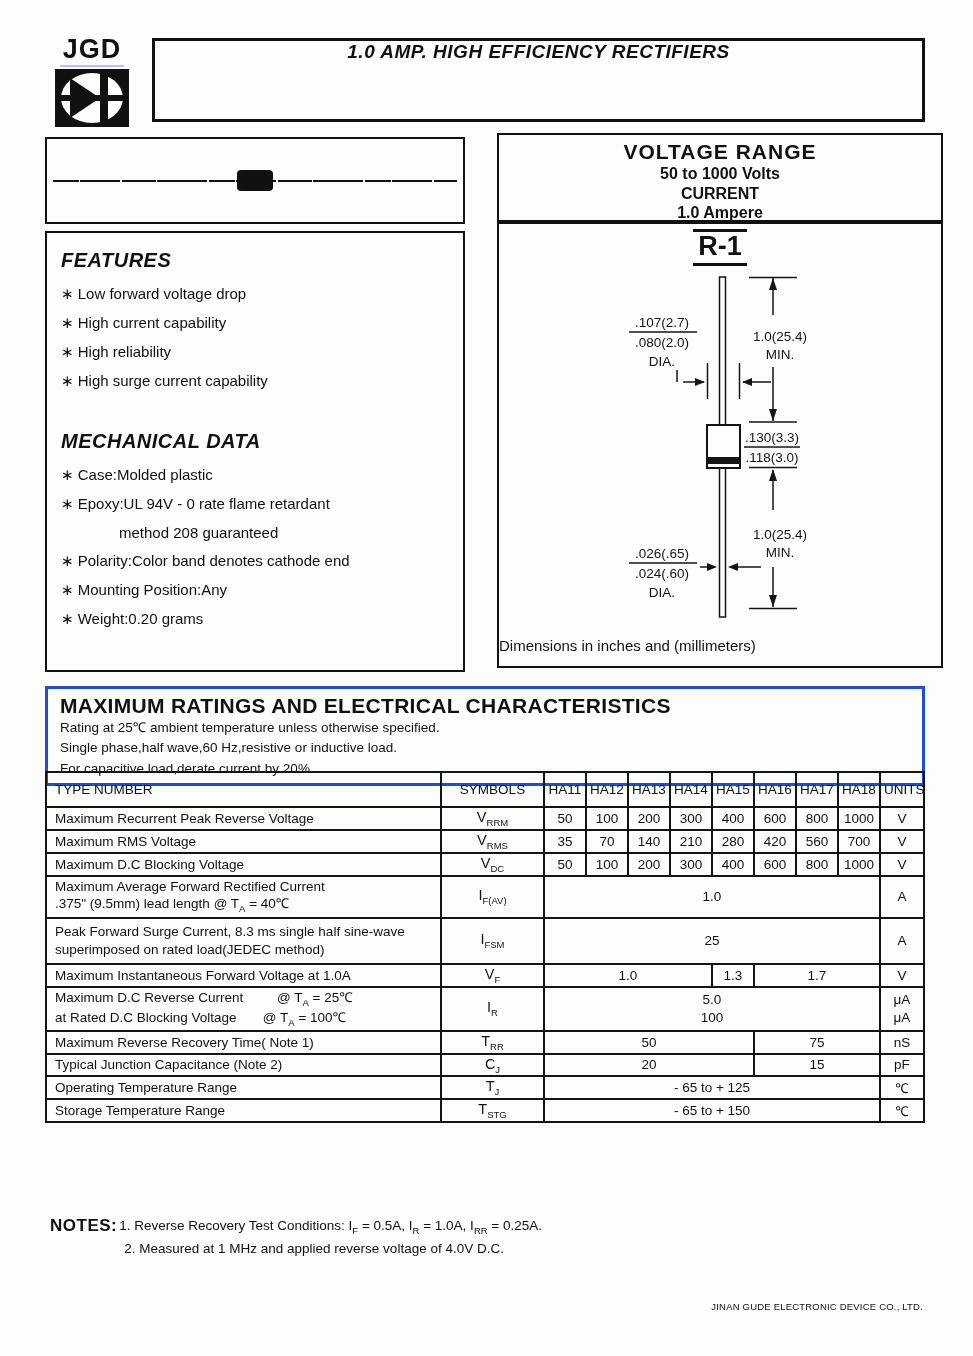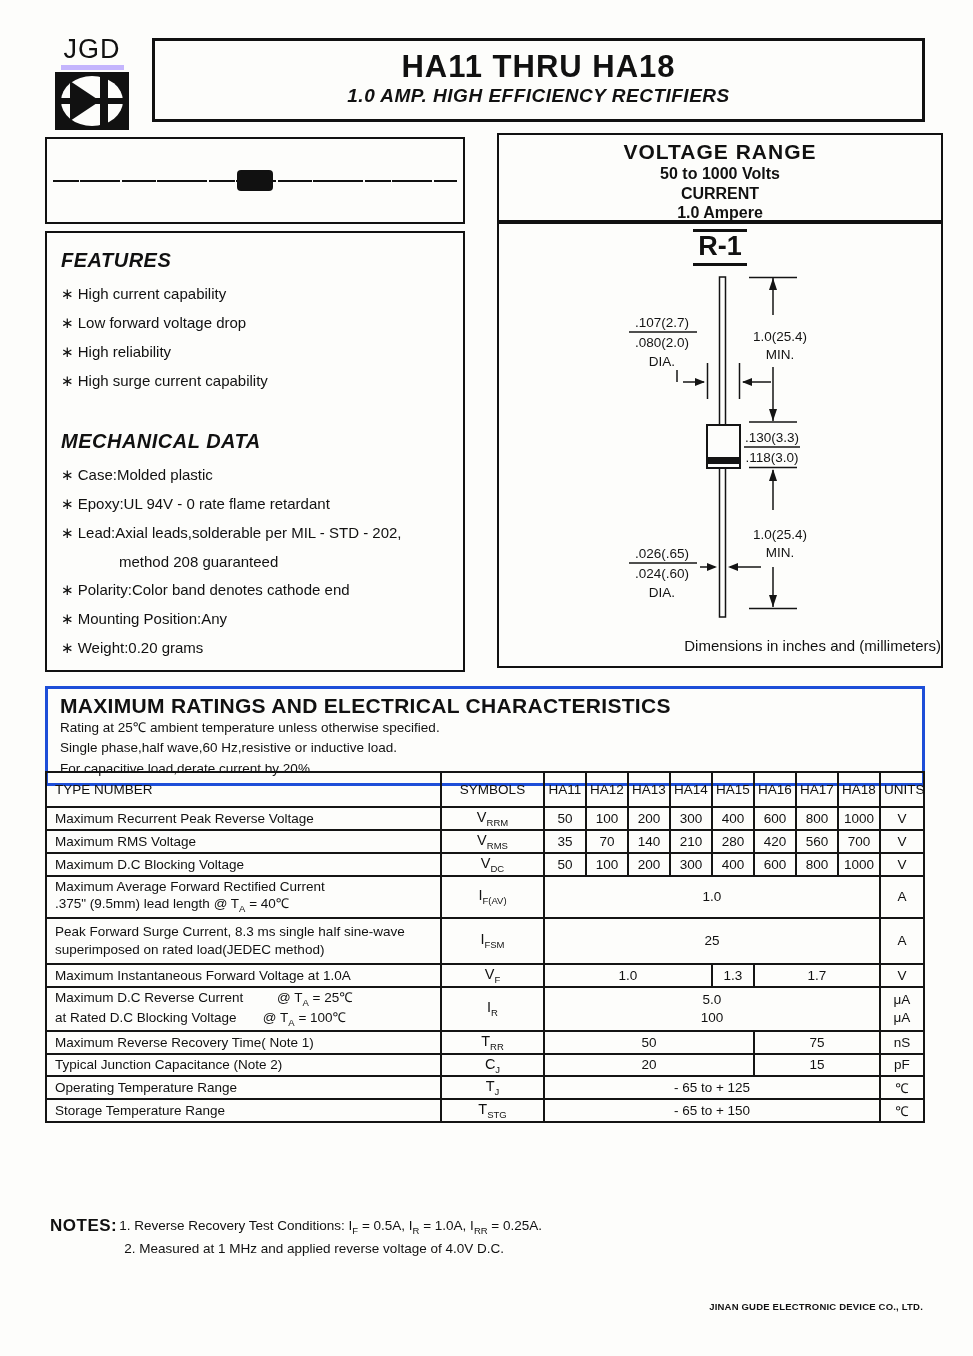--- a/index.html
+++ b/index.html
@@ -1,22 +1,22 @@
 <!DOCTYPE html>
 <html><head>
 <meta charset="utf-8">
 <style>
   html,body{margin:0;padding:0;background:#e8e8e8;}
   .page{position:relative;width:973px;height:1356px;margin:0 auto;background:#fdfdfb;
         font-family:"Liberation Sans",sans-serif;color:#111;overflow:hidden;}
 
   
   .logo{position:absolute;left:52px;top:36px;width:80px;text-align:center;}
-  .logo-text{display:inline-block;font-size:27px;font-weight:normal;letter-spacing:1px;
-             line-height:1;border-bottom:5px solid #c4b5fd;padding:0 3px 2px;}
+  .logo-text{display:inline-block;font-size:27px;font-weight:bold;letter-spacing:1px;
+             line-height:1;border-bottom:2px solid #c4b5fd;padding:0 3px 2px;}
   .logo-mark{margin-top:2px;}
   .title-box{position:absolute;left:152px;top:38px;width:773px;height:84px;
              border:3px solid #111;box-sizing:border-box;text-align:center;}
   .doc-title{margin-top:8px;font-size:31px;font-weight:bold;letter-spacing:1px;line-height:1.15;}
   .doc-subtitle{font-size:19px;font-weight:bold;font-style:italic;letter-spacing:.5px;}
 
   
   .photo-box{position:absolute;left:45px;top:137px;width:420px;height:87px;
              border:2px solid #111;box-sizing:border-box;}
   .right-box{position:absolute;left:497px;top:133px;width:446px;height:535px;
@@ -24,21 +24,21 @@
   .vr-section{height:89px;border-bottom:4px solid #111;box-sizing:border-box;
               text-align:center;padding-top:5px;}
   .vr-title{font-size:21px;font-weight:bold;letter-spacing:1px;}
   .vr-line{font-size:16px;font-weight:bold;line-height:1.22;}
   .pkg-section{position:relative;height:438px;}
   .pkg-name-wrap{text-align:center;margin-top:5px;}
   .pkg-name{display:inline-block;font-size:27px;font-weight:bold;line-height:1.1;
             border-top:3px solid #111;border-bottom:3px solid #111;padding:0 5px 1px;}
   .dim-svg{position:absolute;left:0;top:46px;width:442px;height:345px;}
   .dim-svg text{font-size:13.5px;fill:#141414;}
-  .pkg-caption{position:absolute;bottom:13px;width:100%;text-align:right;font-size:15px;}
+  .pkg-caption{position:absolute;bottom:13px;width:100%;text-align:left;font-size:15px;}
 
   
   .left-box{position:absolute;left:45px;top:231px;width:420px;height:441px;
             border:2px solid #111;box-sizing:border-box;padding:16px 8px 0 14px;}
   .sec-h{font-size:20px;font-weight:bold;letter-spacing:.5px;margin:0 0 13px;font-style:italic;}
   .sec-h.second{margin-top:40px;}
   .plain-list{list-style:none;margin:0;padding:0;font-size:15px;}
   .plain-list li{margin-bottom:11px;}
   .plain-list li.indent{padding-left:58px;}
 
@@ -59,41 +59,40 @@
   sub{font-size:9.5px;}
   .pre{white-space:pre;}
   .tl div{line-height:1.3;}
   .h-head{height:35px;}.h-s{height:15px;}.h-m{height:42px;}.h-l{height:46px;}.h-ir{height:44px;}
 
   
   .notes{position:absolute;left:50px;top:1216px;display:flex;}
   .notes-h{font-size:17px;font-weight:bold;letter-spacing:.5px;}
   .notes-body{font-size:13.5px;margin-left:2px;padding-top:2px;}
   .notes-body .n2{margin-left:5px;margin-top:5px;}
-  .footer{position:absolute;right:50px;top:1301px;font-size:9.5px;font-weight:bold;letter-spacing:.2px;}
+  .footer{position:absolute;right:50px;top:1301px;font-size:9.5px;font-weight:normal;letter-spacing:.2px;}
 </style>
 </head>
 <body>
 
 <div class="page">
 
   <div class="logo">
     <div class="logo-text">JGD</div>
     <div class="logo-mark">
       <svg width="74" height="58" viewBox="0 0 74 58">
         <rect x="0" y="0" width="74" height="58" fill="#111"></rect>
         <ellipse cx="37" cy="29" rx="31" ry="25" fill="#fdfdfb"></ellipse>
         <rect x="0" y="26" width="74" height="6" fill="#111"></rect>
         <polygon points="15,9 15,49 45,29" fill="#111"></polygon>
         <rect x="45" y="0" width="8" height="58" fill="#111"></rect>
       </svg>
     </div>
   </div>
   <div class="title-box">
-    <div class="doc-title">HA11 THRU HA18</div>
     <div class="doc-subtitle">1.0 AMP.  HIGH EFFICIENCY RECTIFIERS</div>
   </div>
 
   <div class="photo-box">
     <svg width="416" height="83" viewBox="0 0 416 83">
       <line x1="6" y1="42" x2="410" y2="42" stroke="#111" stroke-width="2.2" stroke-dasharray="26 1 40 2 34 1 50 2"></line>
       <rect x="190" y="31" width="36" height="21" rx="4" fill="#111"></rect>
     </svg>
   </div>
 
@@ -160,30 +159,29 @@
         <text x="163" y="303" text-anchor="middle">.024(.60)</text>
         <text x="163" y="322" text-anchor="middle">DIA.</text>
       </svg>
       <div class="pkg-caption">Dimensions in inches and (millimeters)</div>
     </div>
   </div>
 
   <div class="left-box">
     <div class="sec-h">FEATURES</div>
     <ul class="plain-list">
+      <li>∗ Low forward voltage drop</li>
       <li>∗ High current capability</li>
-      <li>∗ Low forward voltage drop</li>
       <li>∗ High reliability</li>
       <li>∗ High surge current capability</li>
     </ul>
     <div class="sec-h second">MECHANICAL DATA</div>
     <ul class="plain-list">
       <li>∗ Case:Molded plastic</li>
       <li>∗ Epoxy:UL 94V - 0 rate flame retardant</li>
-      <li>∗ Lead:Axial leads,solderable per MIL - STD - 202,</li>
       <li class="indent">method 208 guaranteed</li>
       <li>∗ Polarity:Color band denotes cathode end</li>
       <li>∗ Mounting Position:Any</li>
       <li>∗ Weight:0.20 grams</li>
     </ul>
   </div>
 
   <div class="ratings-box">
     <div class="ratings-title">MAXIMUM RATINGS AND ELECTRICAL CHARACTERISTICS</div>
     <div class="ratings-line">Rating at 25℃ ambient temperature unless otherwise specified.</div>

